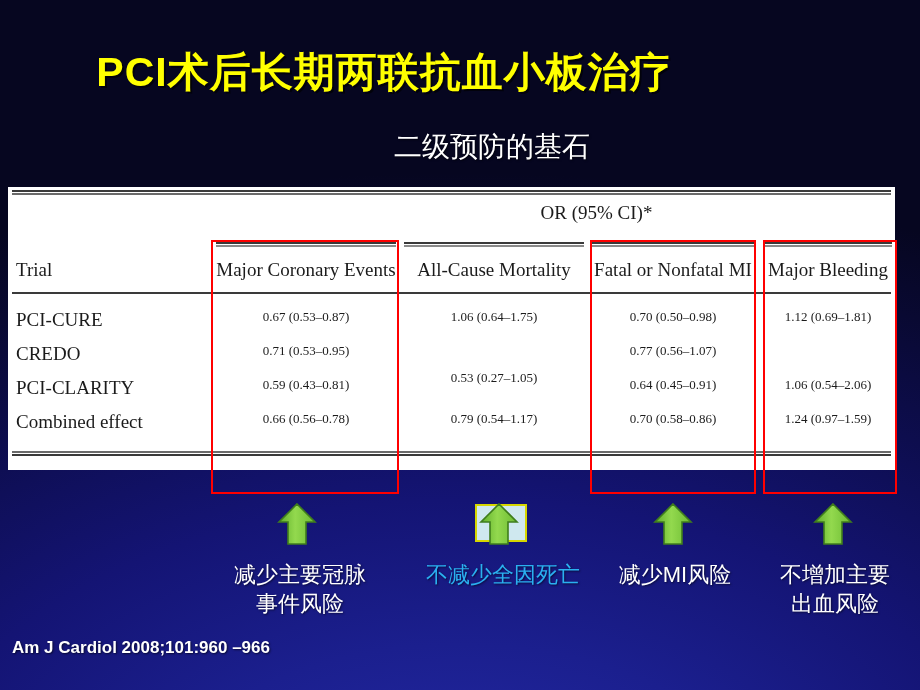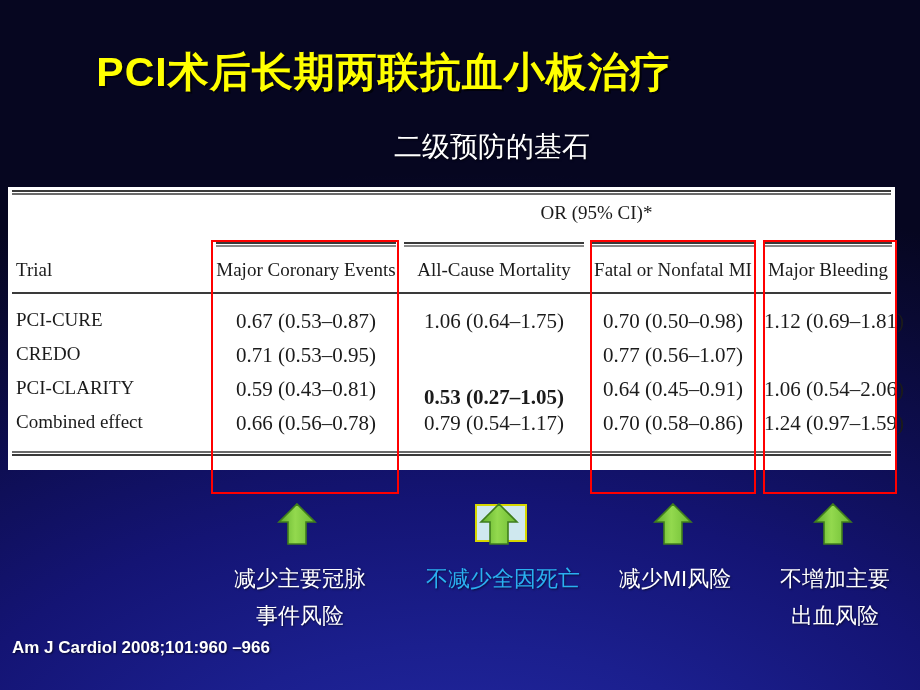--- a/index.html
+++ b/index.html
@@ -100,21 +100,21 @@
     top: 72px;
     left: 8px;
     font-size: 19px;
   }
 
   .row-label {
     left: 8px;
     font-size: 19px;
   }
   .cell {
-    font-size: 21px;
+    font-size: 13px;
     text-align: center;
   }
 
   
   .redbox {
     position: absolute;
     border: 2px solid #ff0000;
     box-sizing: border-box;
     pointer-events: none;
   }
@@ -132,21 +132,21 @@
     background: #cfe8ef;
     border: 2px solid #d6d600;
     box-sizing: border-box;
   }
 
   
   .caption {
     position: absolute;
     font-family: "Liberation Sans", "DejaVu Sans", sans-serif;
     font-size: 22px;
-    line-height: 37px;
+    line-height: 29px;
     color: #ffffff;
     text-shadow: 1px 1px 2px rgba(0,0,0,0.55);
     text-align: center;
     white-space: pre-line;
   }
   .caption.accent { color: #2ab0f0; }
 
   
   #footer {
     position: absolute;
@@ -193,21 +193,21 @@
     <div class="tbl-text cell" style="top:122px; left:396px; width:180px;">1.06 (0.64–1.75)</div>
     <div class="tbl-text cell" style="top:122px; left:584px; width:162px;">0.70 (0.50–0.98)</div>
     <div class="tbl-text cell" style="top:122px; left:756px; width:128px;">1.12 (0.69–1.81)</div>
 
     <div class="tbl-text row-label" style="top:156px;">CREDO</div>
     <div class="tbl-text cell" style="top:156px; left:208px; width:180px;">0.71 (0.53–0.95)</div>
     <div class="tbl-text cell" style="top:156px; left:584px; width:162px;">0.77 (0.56–1.07)</div>
 
     <div class="tbl-text row-label" style="top:190px;">PCI-CLARITY</div>
     <div class="tbl-text cell" style="top:190px; left:208px; width:180px;">0.59 (0.43–0.81)</div>
-    <div class="tbl-text cell" style="top:198px; left:396px; width:180px;font-weight:bold;">0.53 (0.27–1.05)</div>
+    <div class="tbl-text cell" style="top:183px; left:396px; width:180px;">0.53 (0.27–1.05)</div>
     <div class="tbl-text cell" style="top:190px; left:584px; width:162px;">0.64 (0.45–0.91)</div>
     <div class="tbl-text cell" style="top:190px; left:756px; width:128px;">1.06 (0.54–2.06)</div>
 
     <div class="tbl-text row-label" style="top:224px;">Combined effect</div>
     <div class="tbl-text cell" style="top:224px; left:208px; width:180px;">0.66 (0.56–0.78)</div>
     <div class="tbl-text cell" style="top:224px; left:396px; width:180px;">0.79 (0.54–1.17)</div>
     <div class="tbl-text cell" style="top:224px; left:584px; width:162px;">0.70 (0.58–0.86)</div>
     <div class="tbl-text cell" style="top:224px; left:756px; width:128px;">1.24 (0.97–1.59)</div>
   </div>
 

